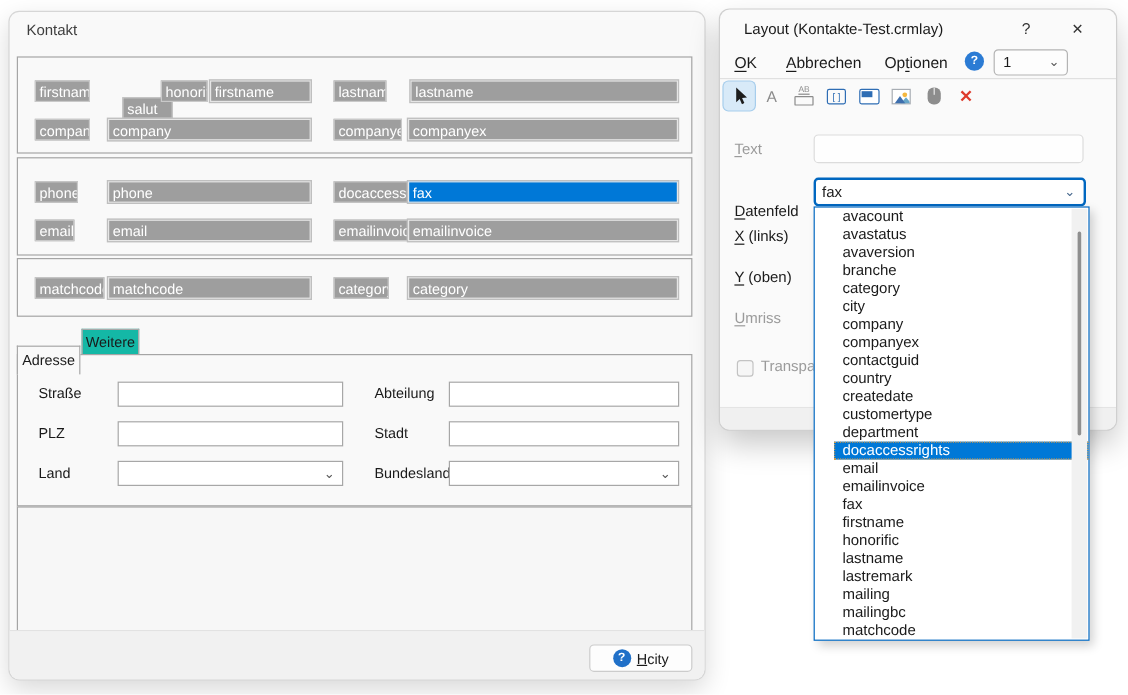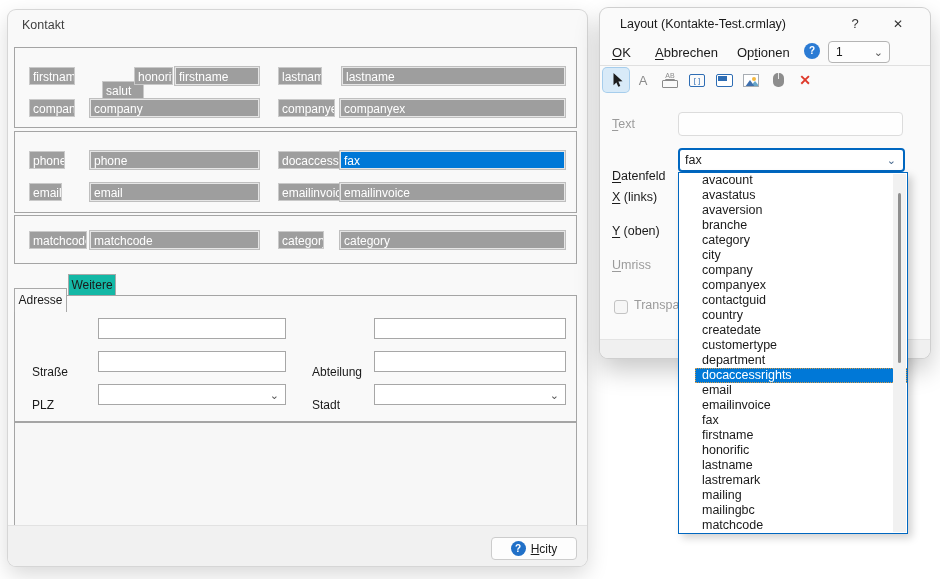--- a/index.html
+++ b/index.html
@@ -19,21 +19,21 @@
   .pfield{background:var(--chip_gray,#9e9e9e);border:1px solid #e6e6e6;box-shadow:0 0 0 1px #bfbfbf;}
   .pfield.sel{background:var(--accent,#0078d7);}
 
   
   .tab{position:absolute;box-sizing:border-box;font-size:12px;text-align:center;border:1px solid #a9a9a9;}
   .tab.active{left:6px;top:278px;width:53px;height:24px;line-height:23px;background:#f9f9f9;border-bottom:none;z-index:3;}
   .tab.inactive{left:60px;top:264px;width:48px;height:21px;line-height:20px;background:#14b8a6;border-bottom:none;}
   .g4{left:6px;top:285px;width:561px;height:125px;z-index:1;}
   .g5{left:6px;top:412px;width:561px;height:102px;background:#f7f7f7;}
 
-  .flabel{position:absolute;height:21px;line-height:21px;font-size:12px;color:#1a1a1a;margin-top:44px;}
+  .flabel{position:absolute;height:21px;line-height:21px;font-size:12px;color:#1a1a1a;}
   .tbox{position:absolute;height:21px;box-sizing:border-box;background:#fff;border:1px solid #a7a7a7;}
   .combo{position:absolute;height:21px;box-sizing:border-box;background:#fff;border:1px solid #a7a7a7;}
   .combo .chev{position:absolute;right:6px;top:1px;font-size:11px;color:#555;line-height:18px;}
 
   
   .k-footer{position:absolute;left:0;right:0;bottom:0;height:40px;background:#f1f1f1;
             border-top:1px solid #e2e2e2;border-radius:0 0 8px 8px;}
   .btn-hilfe{position:absolute;left:483px;top:527px;width:86px;height:23px;box-sizing:border-box;
      background:#fdfdfd;border:1px solid #cccccc;border-radius:4px;display:flex;align-items:center;
      justify-content:center;gap:5px;font-size:12px;color:#1a1a1a;cursor:default;}

